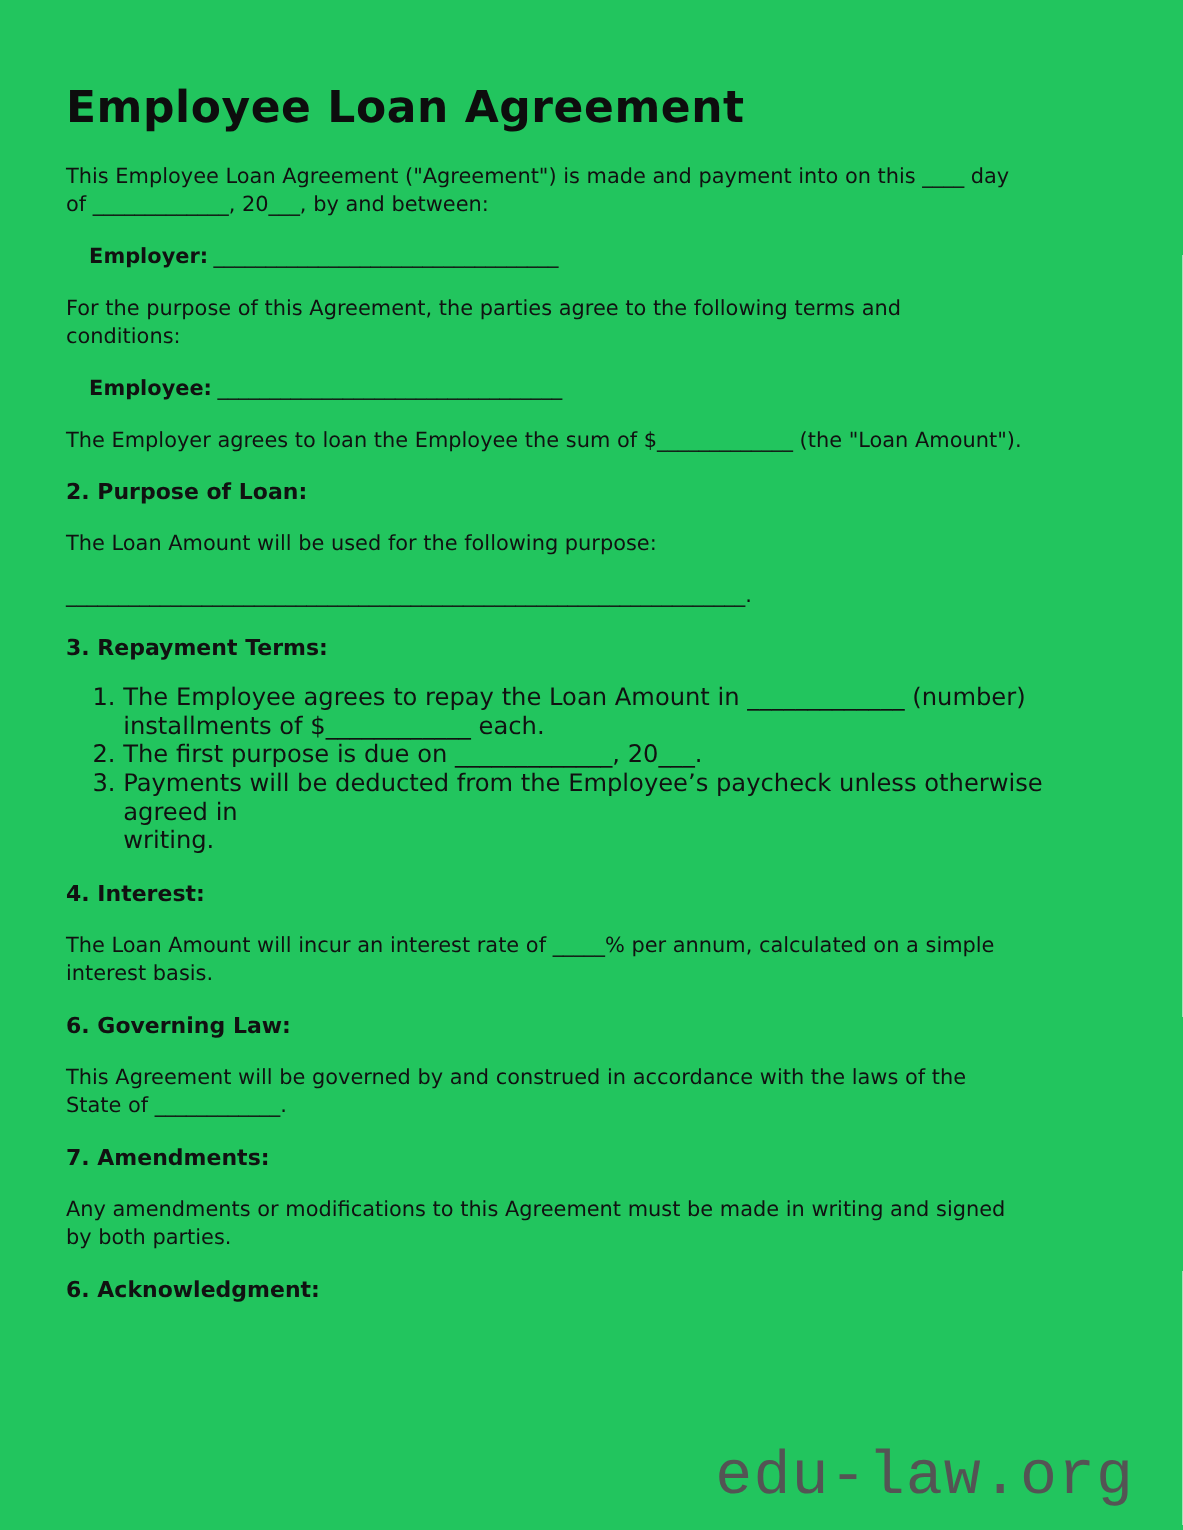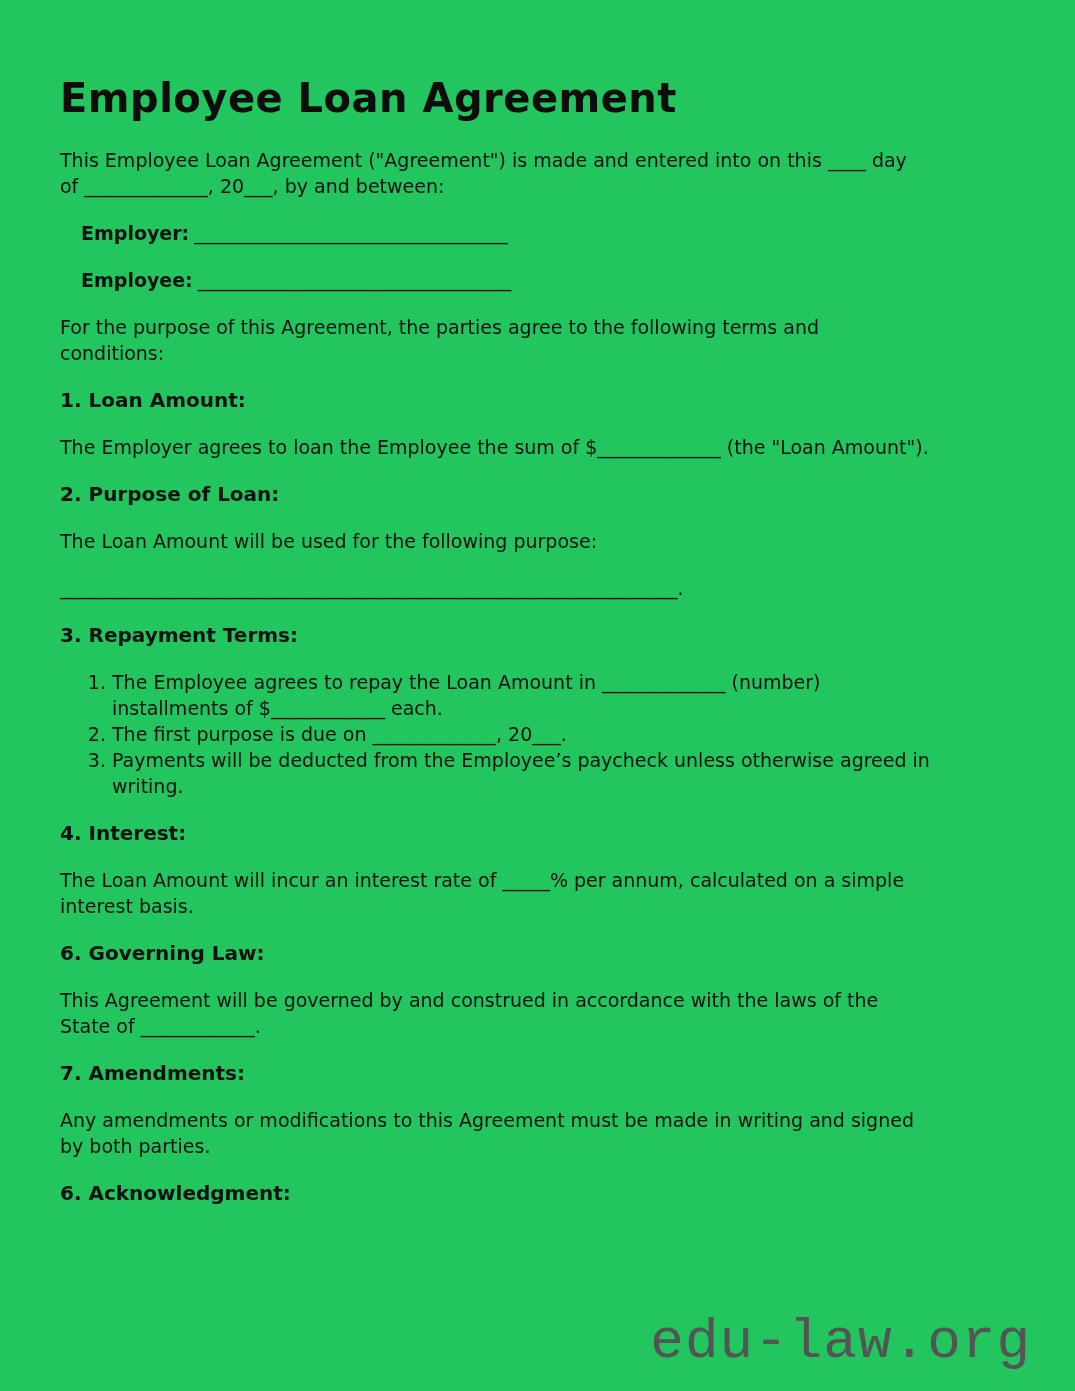--- a/index.html
+++ b/index.html
@@ -39,21 +39,21 @@
     margin: 21px 0;
   }
   .party-label { font-weight: bold; margin-left: 21px; }
   .party-blank { margin-left: 5px; }
   ol {
     margin: 21px 0;
     padding-left: 52px;
     max-width: 955px;
   }
   li {
-    font-size: 19px;
+    font-size: 22px;
     line-height: 26px;
     white-space: pre-line;
   }
   .watermark {
     position: absolute;
     top: 1310px;
     right: 44px;
     font-family: "Liberation Mono", monospace;
     font-size: 56px;
     letter-spacing: 1px;
@@ -61,32 +61,31 @@
   }
 </style>
 </head>
 <body>
 
 <div class="page">
   <div class="content">
 
     <h1>Employee Loan Agreement</h1>
 
-    <p>This Employee Loan Agreement ("Agreement") is made and entered into on this ____ day
+    <p>This Employee Loan Agreement ("Agreement") is made and payment into on this ____ day
 of _____________, 20___, by and between:</p>
 
     <p><span class="party-label">Employer:</span><span class="party-blank">_________________________________</span></p>
 
-    <p><span class="party-label">Employee:</span><span class="party-blank">_________________________________</span></p>
-
     <p>For the purpose of this Agreement, the parties agree to the following terms and
 conditions:</p>
 
+    <p><span class="party-label">Employee:</span><span class="party-blank">_________________________________</span></p>
+
     <section>
-      <h2>1. Loan Amount:</h2>
       <p>The Employer agrees to loan the Employee the sum of $_____________ (the "Loan Amount").</p>
     </section>
 
     <section>
       <h2>2. Purpose of Loan:</h2>
       <p>The Loan Amount will be used for the following purpose:</p>
       <p>_________________________________________________________________.</p>
     </section>
 
     <section>

